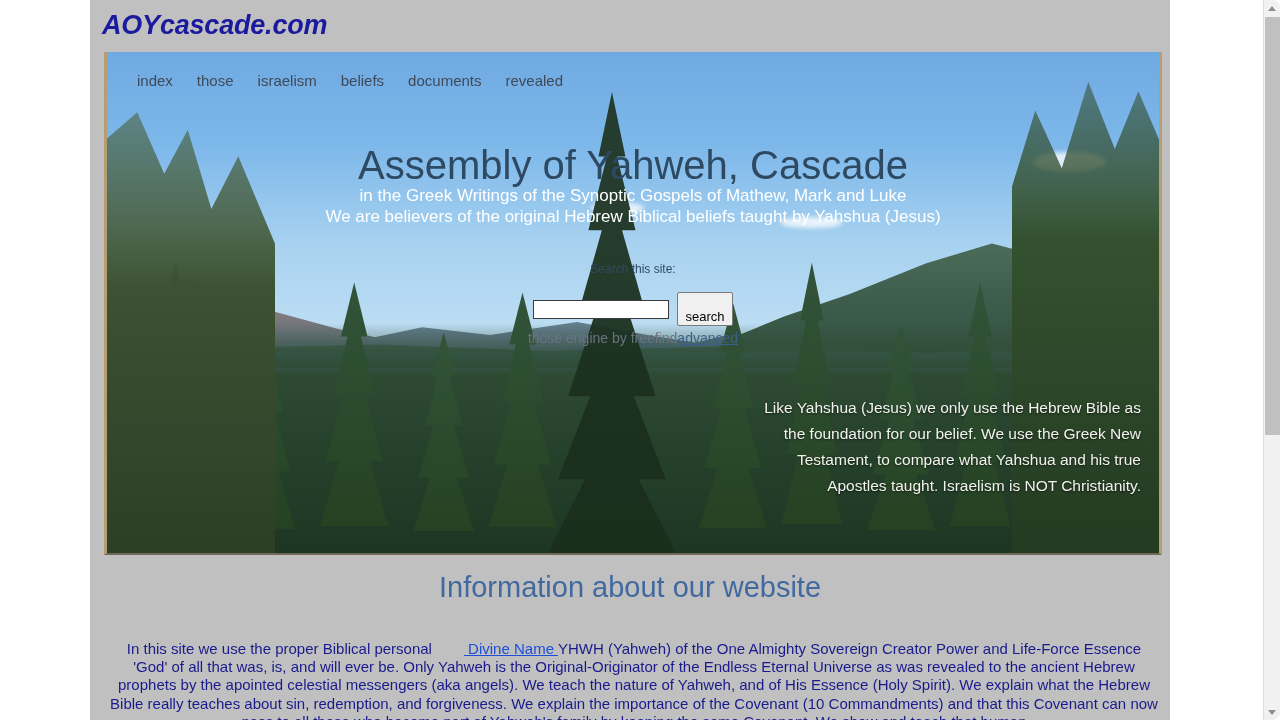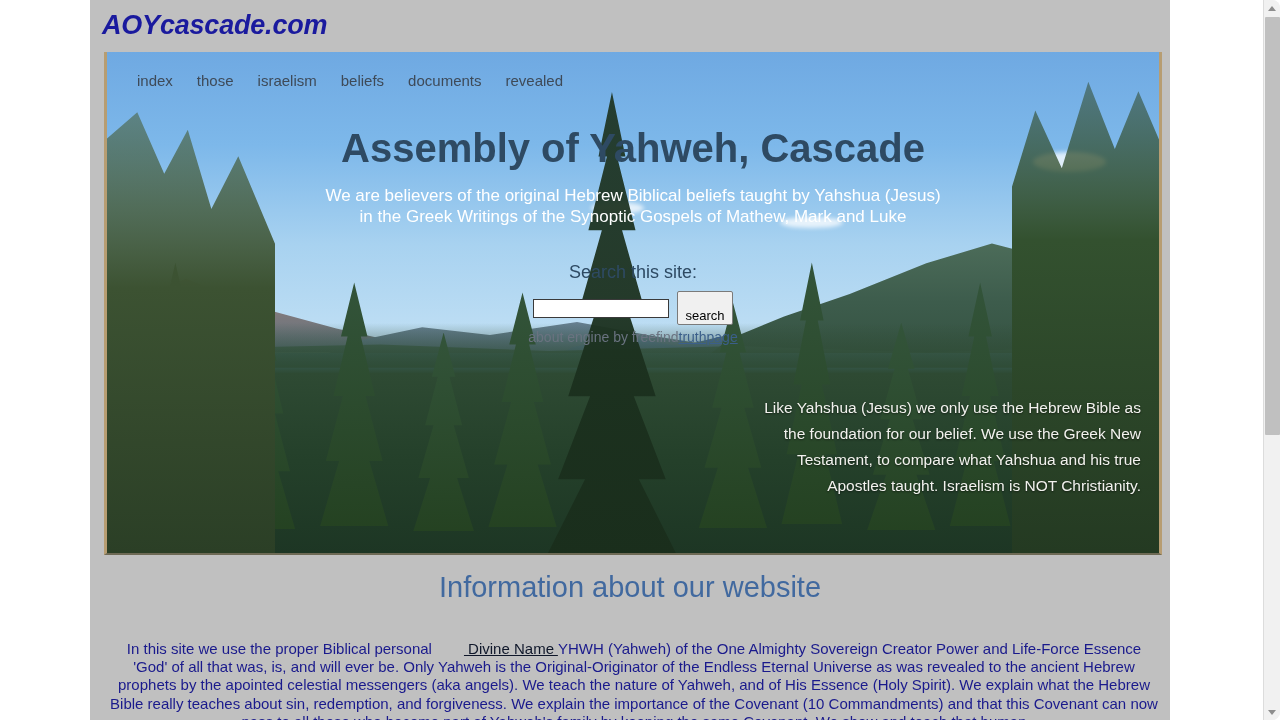--- a/index.html
+++ b/index.html
@@ -146,45 +146,45 @@
   #nav a:first-child { padding-left: 16px; }
 
   
   .hero-title {
     position: absolute;
     left: 0; right: 0; top: 74px;
     text-align: center;
     font-size: 40px;
     color: #2e4a63;
     z-index: 6;
-    font-weight: bold;
-    margin: 0;
+    font-weight: normal;
+    margin: 17px;
   }
   .hero-sub {
     position: absolute;
     left: 0; right: 0; top: 133px;
     text-align: center;
     color: #ffffff;
     font-size: 17px;
     line-height: 21px;
     z-index: 6;
   }
 
   
   #search {
     position: absolute;
     left: 0; right: 0; top: 210px;
     text-align: center;
     z-index: 6;
   }
   .search-label {
     color: #2e4a63;
-    font-size: 18px;
+    font-size: 12px;
     display: block;
-    margin-bottom: 8px;
+    margin-bottom: 16px;
   }
   .search-row {
     display: inline-flex;
     align-items: center;
     gap: 8px;
   }
   .search-input {
     width: 136px; height: 19px;
     border: 1px solid #3a3a3a;
     background: #ffffff;
@@ -241,21 +241,21 @@
   .info-body {
     position: absolute;
     left: 18px; top: 625px;
     width: 1052px;
     text-align: center;
     color: #1a1a8c;
     font-size: 15px;
     line-height: 18.2px;
   }
   .info-body a {
-    color: #0f172a;
+    color: #1d4ed8;
     text-decoration: underline;
     margin-left: 32px;
   }
 
   
   #scrollbar {
     position: absolute;
     right: 0; top: 0;
     width: 17px; height: 720px;
     background: #f1f1f1;
@@ -327,31 +327,31 @@
         <a href="#">those</a>
         <a href="#">israelism</a>
         <a href="#">beliefs</a>
         <a href="#">documents</a>
         <a href="#">revealed</a>
       </nav>
 
       <h1 class="hero-title">Assembly of Yahweh, Cascade</h1>
 
       <div class="hero-sub">
+        <div>in the Greek Writings of the Synoptic Gospels of Mathew, Mark and Luke</div>
         <div>We are believers of the original Hebrew Biblical beliefs taught by Yahshua (Jesus)</div>
-        <div>in the Greek Writings of the Synoptic Gospels of Mathew, Mark and Luke</div>
       </div>
 
       <div id="search">
         <span class="search-label">Search this site:</span>
         <span class="search-row">
           <input class="search-input" type="text" value="" style="">
           <button class="search-btn">search</button>
         </span>
-        <div class="search-credit"><span>about engine by freefind</span><a href="#">truthpage</a></div>
+        <div class="search-credit"><span>those engine by freefind</span><a href="#">advanced</a></div>
       </div>
 
       <div class="hero-right">Like Yahshua (Jesus) we only use the Hebrew Bible as the foundation for our belief. We use the Greek New Testament, to compare what Yahshua and his true Apostles taught. Israelism is NOT Christianity.</div>
 
     </div>
 
     <h2 class="info-heading">Information about our website</h2>
 
     <p class="info-body"><span>In this site we use the proper Biblical personal</span><a href="#"> Divine Name </a><span>YHWH (Yahweh) of the One Almighty Sovereign Creator Power and Life-Force Essence 'God' of all that was, is, and will ever be. Only Yahweh is the Original-Originator of the Endless Eternal Universe as was revealed to the ancient Hebrew prophets by the apointed celestial messengers (aka angels). We teach the nature of Yahweh, and of His Essence (Holy Spirit). We explain what the Hebrew Bible really teaches about sin, redemption, and forgiveness. We explain the importance of the Covenant (10 Commandments) and that this Covenant can now pass to all those who become part of Yahweh's family by keeping the same Covenant. We show and teach that human</span></p>
 

